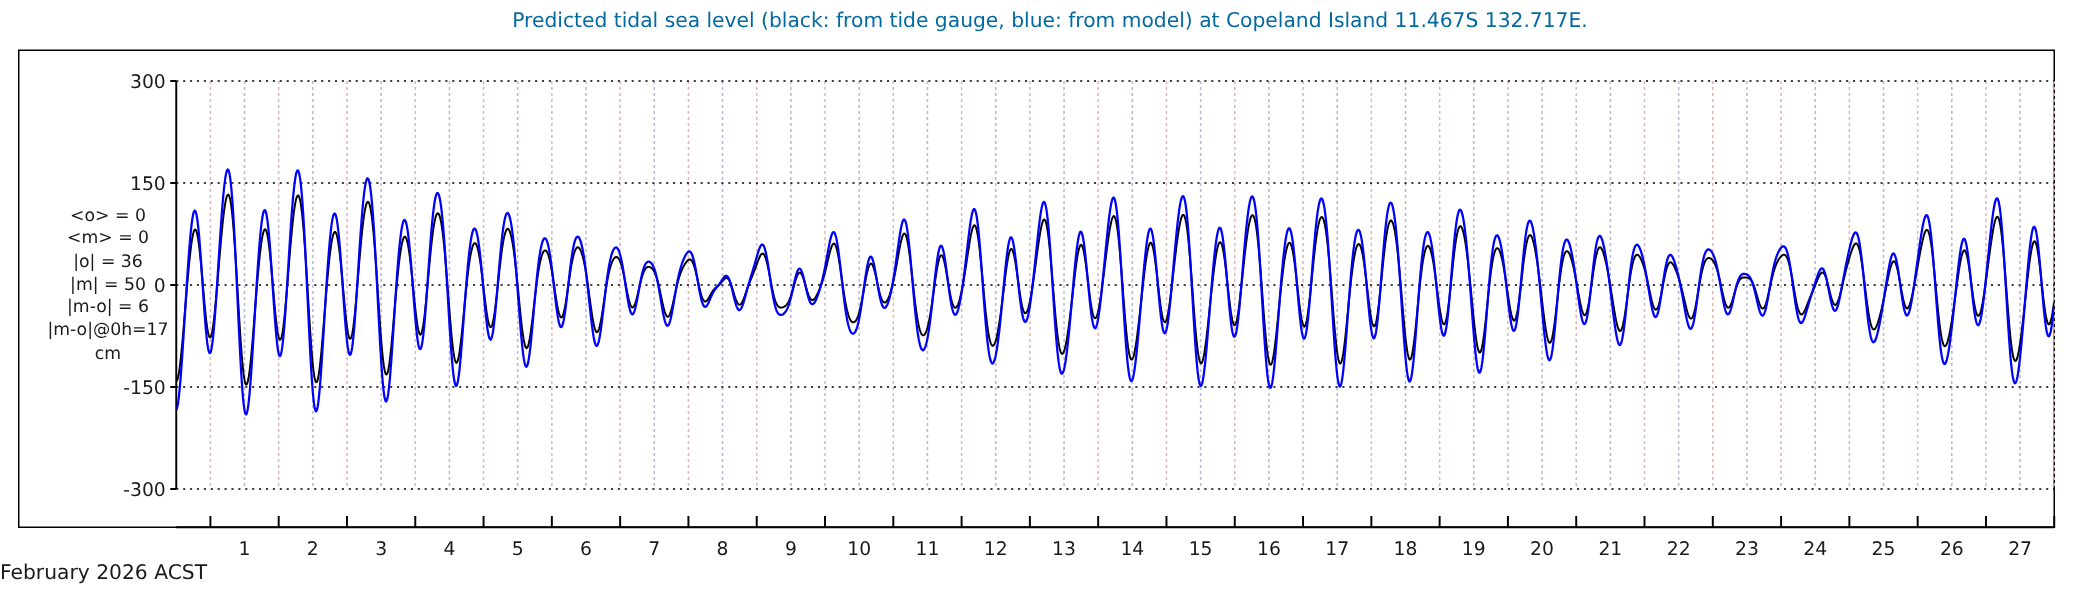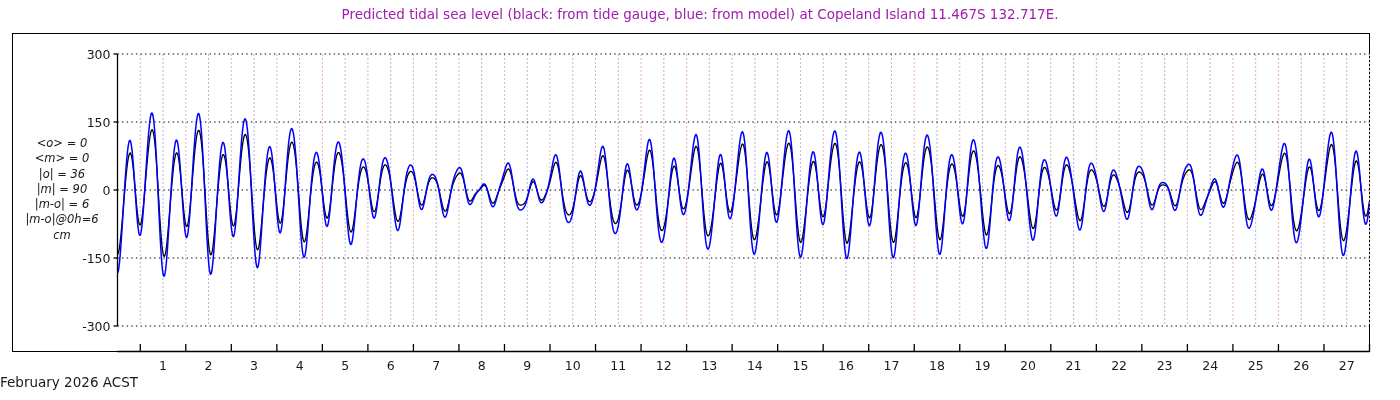--- a/index.html
+++ b/index.html
@@ -20,43 +20,42 @@
     width: 1400px;
     height: 400px;
   }
   .chart-title {
     position: absolute;
     left: 0;
     top: 6px;
     width: 1400px;
     text-align: center;
     font-size: 13.5px;
-    color: #a21caf;
+    color: #0369a1;
     white-space: nowrap;
   }
   .outer-frame {
     position: absolute;
     left: 12px;
     top: 33px;
     width: 1358px;
     height: 319px;
     border: 1.2px solid #000000;
     box-sizing: border-box;
   }
   .stats-block {
     position: absolute;
-    left: 12px;
+    left: 22px;
     top: 136px;
     width: 100px;
     text-align: center;
     font-size: 11.5px;
     line-height: 15.3px;
     color: #1a1a1a;
     white-space: nowrap;
-    font-style: italic;
   }
   .plot-svg {
     position: absolute;
     left: 0;
     top: 0;
   }
   .ytick-label {
     font-size: 12.5px;
     fill: #1a1a1a;
     font-family: "DejaVu Sans", "Liberation Sans", sans-serif;
@@ -83,23 +82,23 @@
 <div id="page">
 
   <div class="chart-title">Predicted tidal sea level (black: from tide gauge, blue: from model) at Copeland Island 11.467S 132.717E.</div>
 
   <div class="outer-frame"></div>
 
   <div class="stats-block">
       <div>&lt;o&gt; = 0</div>
       <div>&lt;m&gt; = 0</div>
       <div>|o| = 36</div>
-      <div>|m| = 90</div>
+      <div>|m| = 50</div>
       <div>|m-o| = 6</div>
-      <div>|m-o|@0h=6</div>
+      <div>|m-o|@0h=17</div>
       <div>cm</div>
     </div>
 
   <svg class="plot-svg" width="1400" height="400">
       <defs>
         <clipPath id="plotclip">
           <rect x="117.5" y="54" width="1252" height="272"></rect>
         </clipPath>
       </defs>
     <g>

